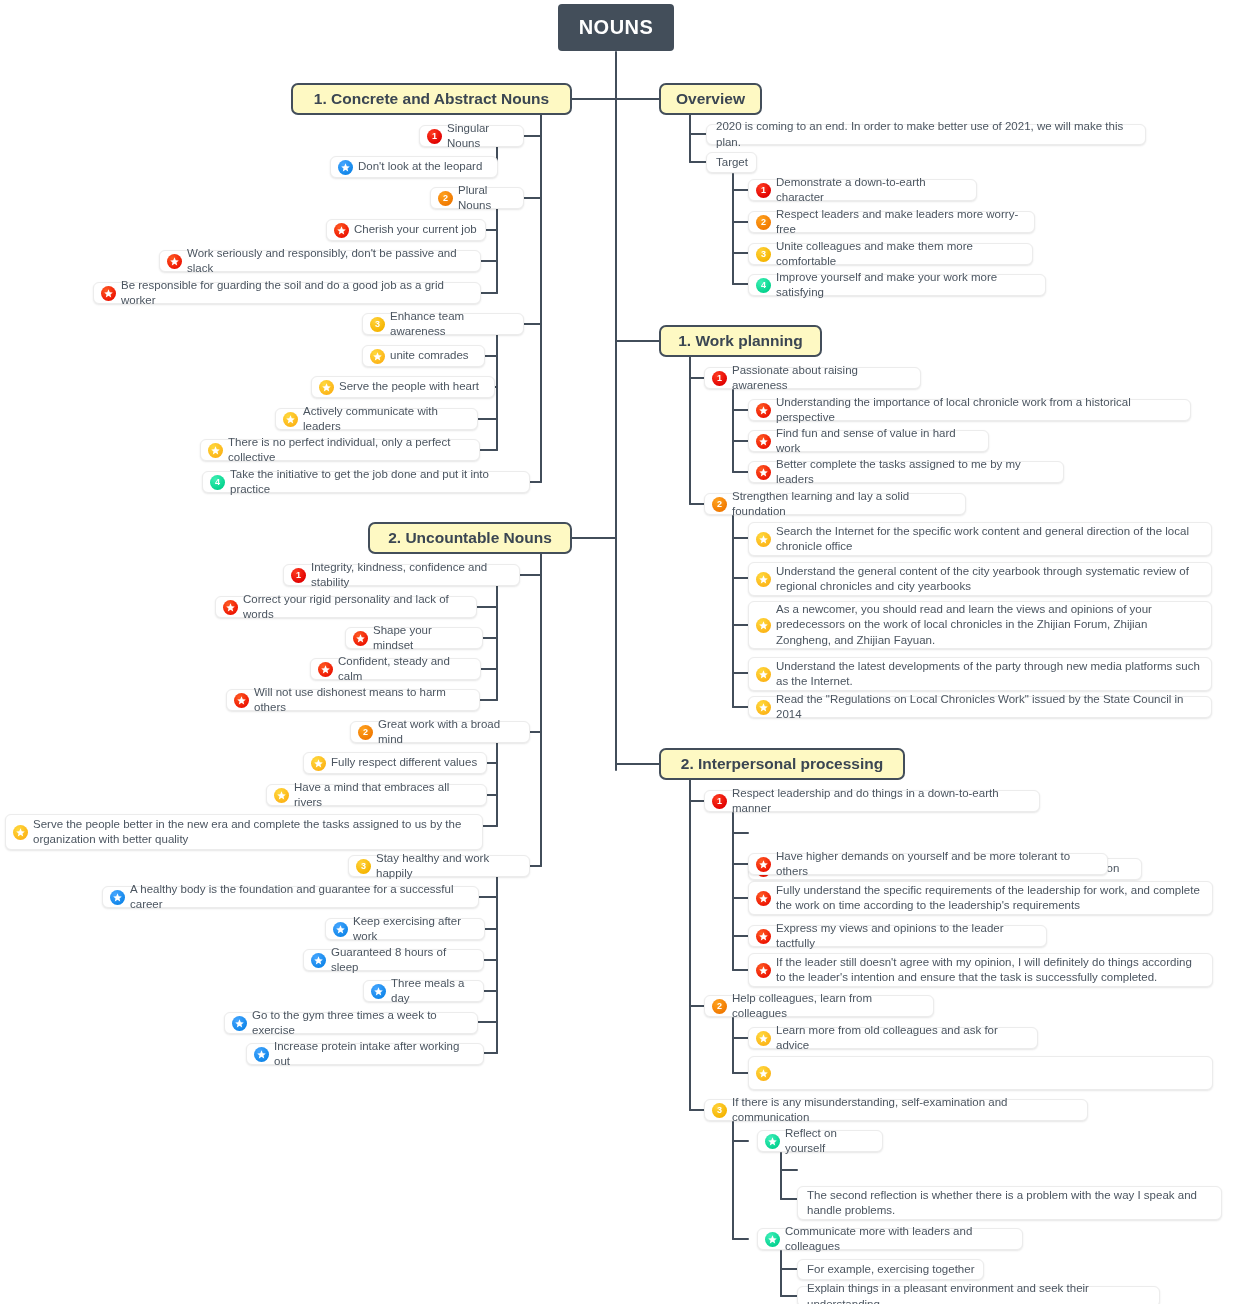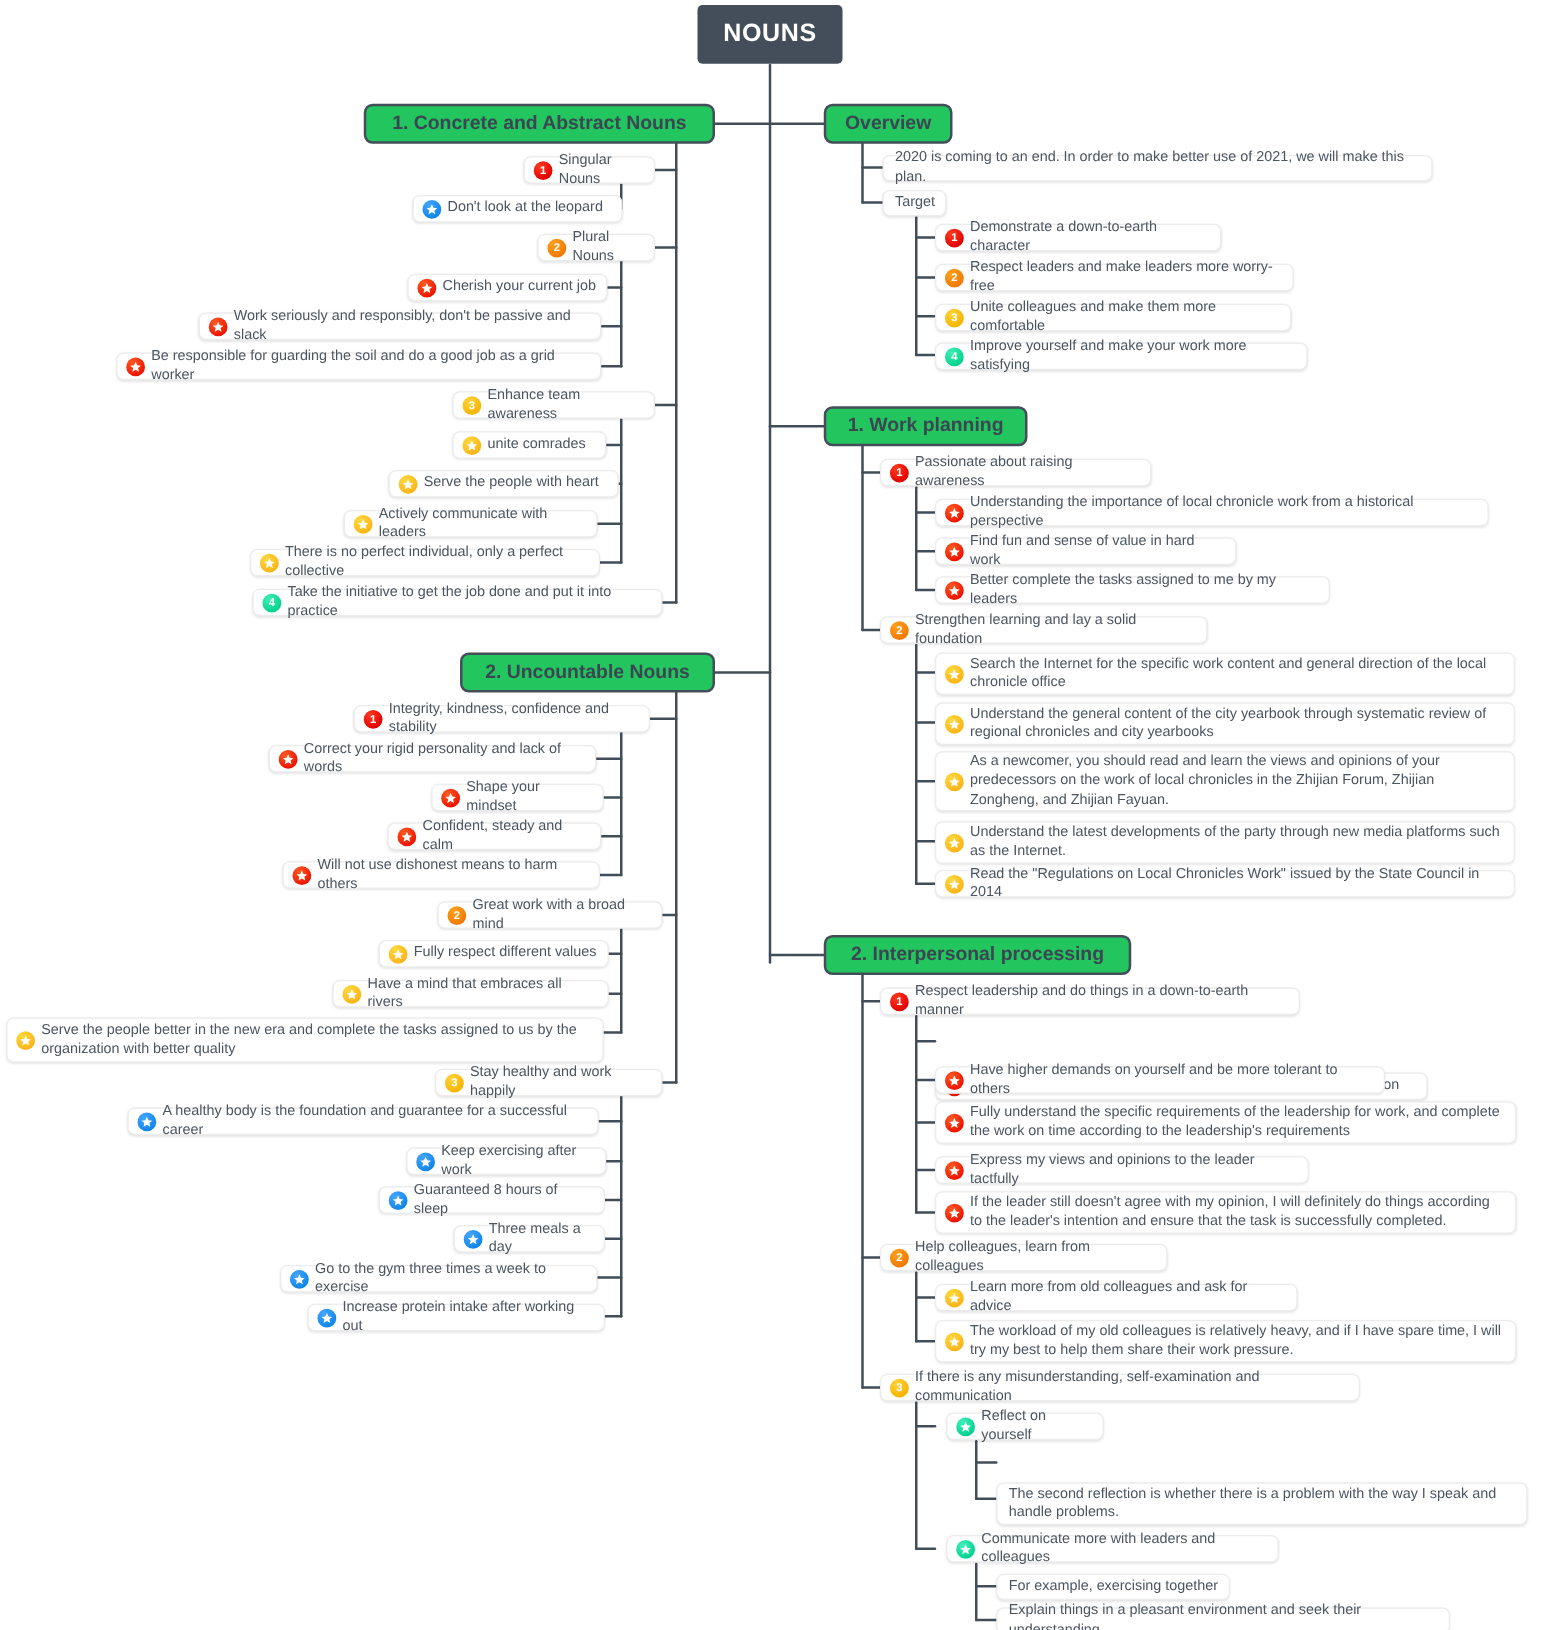--- a/index.html
+++ b/index.html
@@ -44,21 +44,21 @@
     border-radius: 4px;
     font-size: 20px;
     font-weight: bold;
     letter-spacing: .5px;
     display: flex; align-items: center; justify-content: center;
     box-shadow: none;
   }
   
   .branch {
     position: absolute;
-    background: #22c55e;
+    background: #fef9c3;
     border: 2px solid #434e5a;
     border-radius: 7px;
     color: #3b4652;
     font-size: 15.5px;
     font-weight: bold;
     display: flex; align-items: center; justify-content: center;
     box-shadow: none;
     padding: 5px 12px;
   }
   
@@ -630,21 +630,20 @@
       </span>
     <span class="lbl">Learn more from old colleagues and ask for advice</span>
   </div>
 
   <div class="node" style="left:748px; top:1056px; width:465px; height:34px;">
     <span class="ico star yellow">
         <svg viewBox="0 0 10 10">
           <polygon points="5,0.4 6.4,3.6 9.7,3.9 7.2,6.1 8,9.4 5,7.6 2,9.4 2.8,6.1 0.3,3.9 3.6,3.6" fill="#fff"></polygon>
         </svg>
       </span>
-    <span class="lbl">The workload of my old colleagues is relatively heavy, and if I have spare time, I will try my best to help them share their work pressure.</span>
   </div>
 
   <div class="node" style="left:704px; top:1099px; width:384px; height:22px;">
     <span class="ico n3">3</span>
     <span class="lbl">If there is any misunderstanding, self-examination and communication</span>
   </div>
 
   <div class="node" style="left:757px; top:1130px; width:126px; height:22px;">
     <span class="ico star green">
         <svg viewBox="0 0 10 10">

